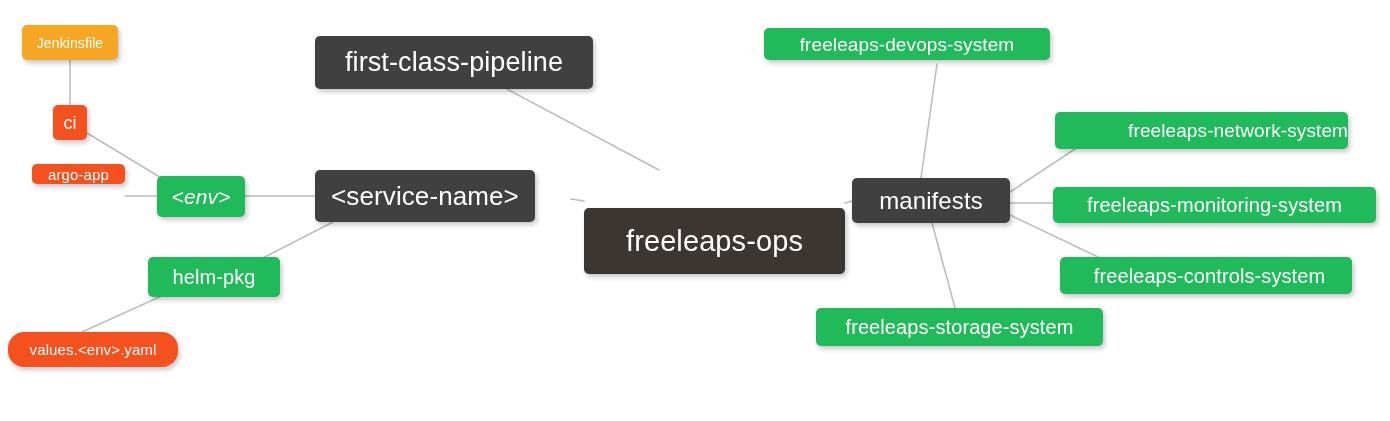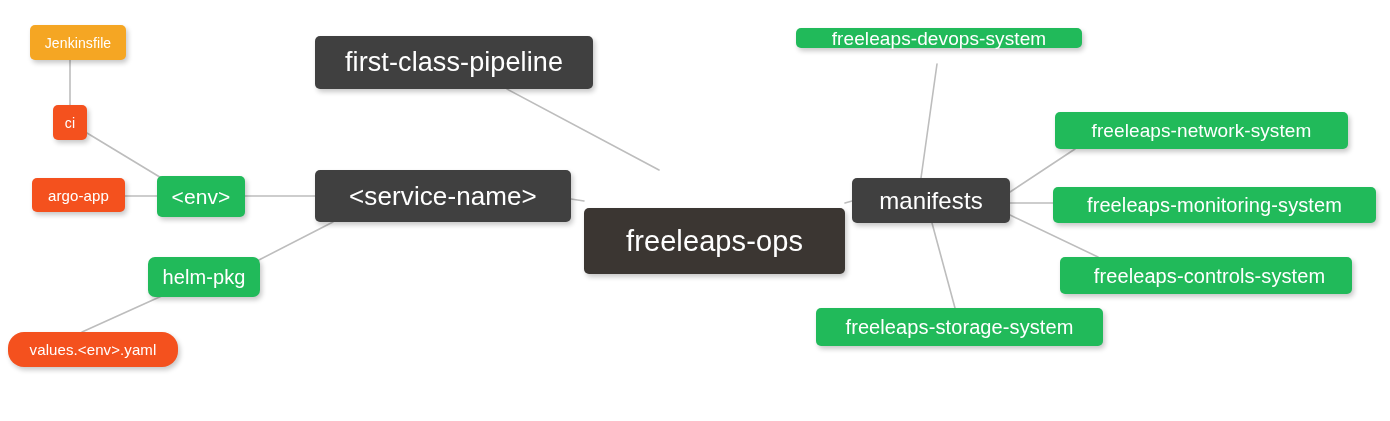--- a/index.html
+++ b/index.html
@@ -61,54 +61,54 @@
       <line x1="507" y1="89" x2="659" y2="170" stroke="#bdbdbd" stroke-width="1.6" stroke-linecap="round"></line>
       <line x1="571" y1="199" x2="584" y2="201" stroke="#bdbdbd" stroke-width="1.6" stroke-linecap="round"></line>
       <line x1="845" y1="203" x2="852" y2="201" stroke="#bdbdbd" stroke-width="1.6" stroke-linecap="round"></line>
       <line x1="921" y1="178" x2="937" y2="64" stroke="#bdbdbd" stroke-width="1.6" stroke-linecap="round"></line>
       <line x1="1010" y1="192" x2="1075" y2="149" stroke="#bdbdbd" stroke-width="1.6" stroke-linecap="round"></line>
       <line x1="1010" y1="203" x2="1053" y2="203" stroke="#bdbdbd" stroke-width="1.6" stroke-linecap="round"></line>
       <line x1="1010" y1="215" x2="1098" y2="257" stroke="#bdbdbd" stroke-width="1.6" stroke-linecap="round"></line>
       <line x1="932" y1="223" x2="955" y2="308" stroke="#bdbdbd" stroke-width="1.6" stroke-linecap="round"></line>
     </svg>
   <div id="node-layer">
-      <div class="node c-orange" style="left: 22px; top: 25px; width: 96px; height: 35px; font-size: 14px; margin-left: 8px;">
+      <div class="node c-orange" style="left: 22px; top: 25px; width: 96px; height: 35px; font-size: 14px;">
         <span class="node-label">Jenkinsfile</span>
       </div>
-      <div class="node c-red" style="left: 53px; top: 105px; width: 34px; height: 35px; font-size: 14px;">
+      <div class="node c-red" style="left: 53px; top: 105px; width: 34px; height: 35px; font-size: 18px;">
         <span class="node-label">ci</span>
       </div>
-      <div class="node c-red" style="left: 32px; top: 178px; width: 93px; height: 34px; font-size: 15px;">
+      <div class="node c-red" style="left: 32px; top: 164px; width: 93px; height: 20px; font-size: 15px;">
         <span class="node-label">argo-app</span>
       </div>
-      <div class="node c-green" style="left: 157px; top: 176px; width: 88px; height: 41px; font-size: 21px;">
+      <div class="node c-green" style="left: 157px; top: 176px; width: 88px; height: 41px; font-size: 21px; font-style: italic;">
         <span class="node-label">&lt;env&gt;</span>
       </div>
-      <div class="node c-green" style="left: 148px; top: 257px; width: 112px; height: 40px; font-size: 20px; border-radius: 7px;">
+      <div class="node c-green" style="left: 148px; top: 257px; width: 132px; height: 40px; font-size: 20px;">
         <span class="node-label">helm-pkg</span>
       </div>
       <div class="node c-red" style="left: 8px; top: 332px; width: 170px; height: 35px; font-size: 15px; border-radius: 16px;">
         <span class="node-label">values.&lt;env&gt;.yaml</span>
       </div>
       <div class="node c-blue" style="left: 315px; top: 36px; width: 278px; height: 53px; font-size: 27px;">
         <span class="node-label">first-class-pipeline</span>
       </div>
-      <div class="node c-blue" style="left: 315px; top: 170px; width: 256px; height: 52px; font-size: 26px;">
+      <div class="node c-blue" style="left: 315px; top: 170px; width: 220px; height: 52px; font-size: 26px;">
         <span class="node-label">&lt;service-name&gt;</span>
       </div>
       <div class="node c-root" style="left: 584px; top: 170px; width: 261px; height: 66px; font-size: 29px;">
         <span class="node-label">freeleaps-ops</span>
       </div>
       <div class="node c-blue" style="left: 852px; top: 178px; width: 158px; height: 45px; font-size: 24px;">
         <span class="node-label">manifests</span>
       </div>
-      <div class="node c-green" style="left: 796px; top: 28px; width: 286px; height: 20px; font-size: 19px;">
+      <div class="node c-green" style="left: 764px; top: 28px; width: 286px; height: 32px; font-size: 19px;">
         <span class="node-label">freeleaps-devops-system</span>
       </div>
-      <div class="node c-green" style="left: 1055px; top: 112px; width: 293px; height: 37px; font-size: 19px;">
+      <div class="node c-green" style="left: 1055px; top: 112px; width: 293px; height: 37px; font-size: 19px; justify-content: flex-end;">
         <span class="node-label">freeleaps-network-system</span>
       </div>
       <div class="node c-green" style="left: 1053px; top: 187px; width: 323px; height: 36px; font-size: 20px;">
         <span class="node-label">freeleaps-monitoring-system</span>
       </div>
       <div class="node c-green" style="left: 1060px; top: 257px; width: 292px; height: 37px; font-size: 20px; padding-left: 7px;">
         <span class="node-label">freeleaps-controls-system</span>
       </div>
       <div class="node c-green" style="left: 816px; top: 308px; width: 287px; height: 38px; font-size: 20px; align-items: center;">
         <span class="node-label">freeleaps-storage-system</span>

